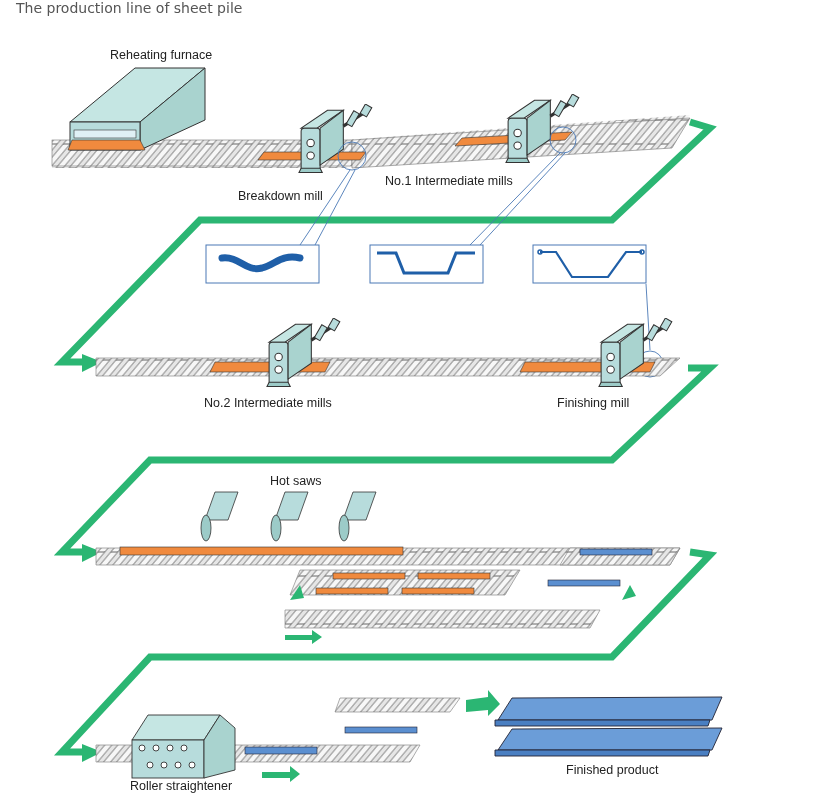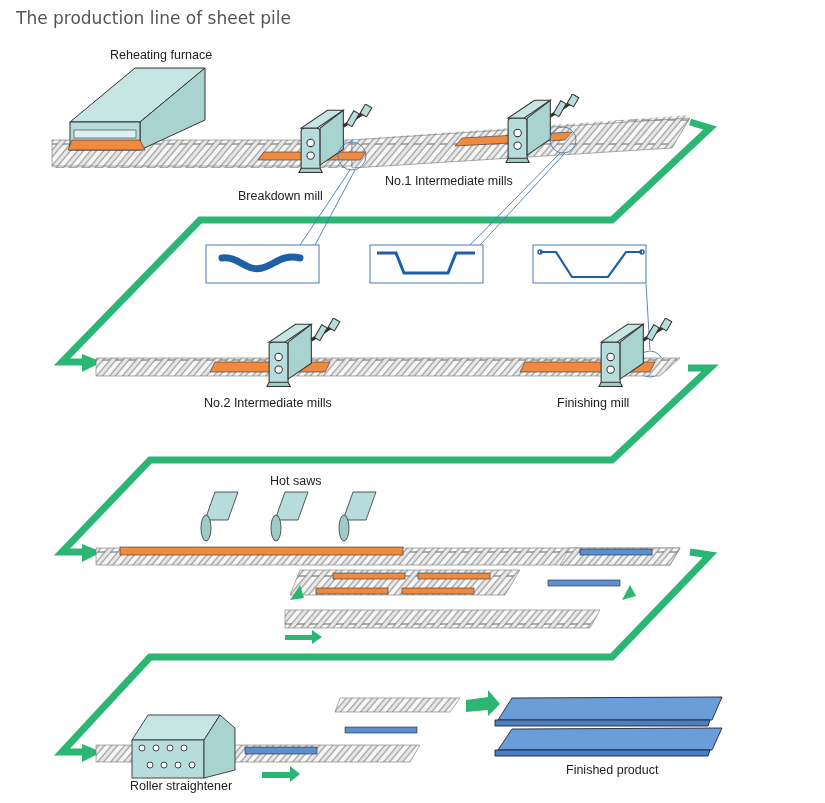--- a/index.html
+++ b/index.html
@@ -1,17 +1,17 @@
 <!DOCTYPE html>
 <html><head>
 <meta charset="utf-8">
 <style>
   html,body{margin:0;padding:0;background:#fff;}
   body{width:825px;height:803px;position:relative;overflow:hidden;font-family:"Liberation Sans",sans-serif;}
-  #title{position:absolute;left:16px;top:8px;font-size:17px;color:#555;font-family:"DejaVu Sans",sans-serif;}
+  #title{position:absolute;left:16px;top:0;font-size:14px;color:#555;font-family:"DejaVu Sans",sans-serif;}
   svg{position:absolute;left:0;top:0;}
   .lbl{font-family:"Liberation Sans",sans-serif;font-size:12.5px;fill:#222;}
 </style>
 </head>
 <body>
 
 <div id="title">The production line of sheet pile</div>
 
 <svg width="825" height="803" viewBox="0 0 825 803">
   <defs>

